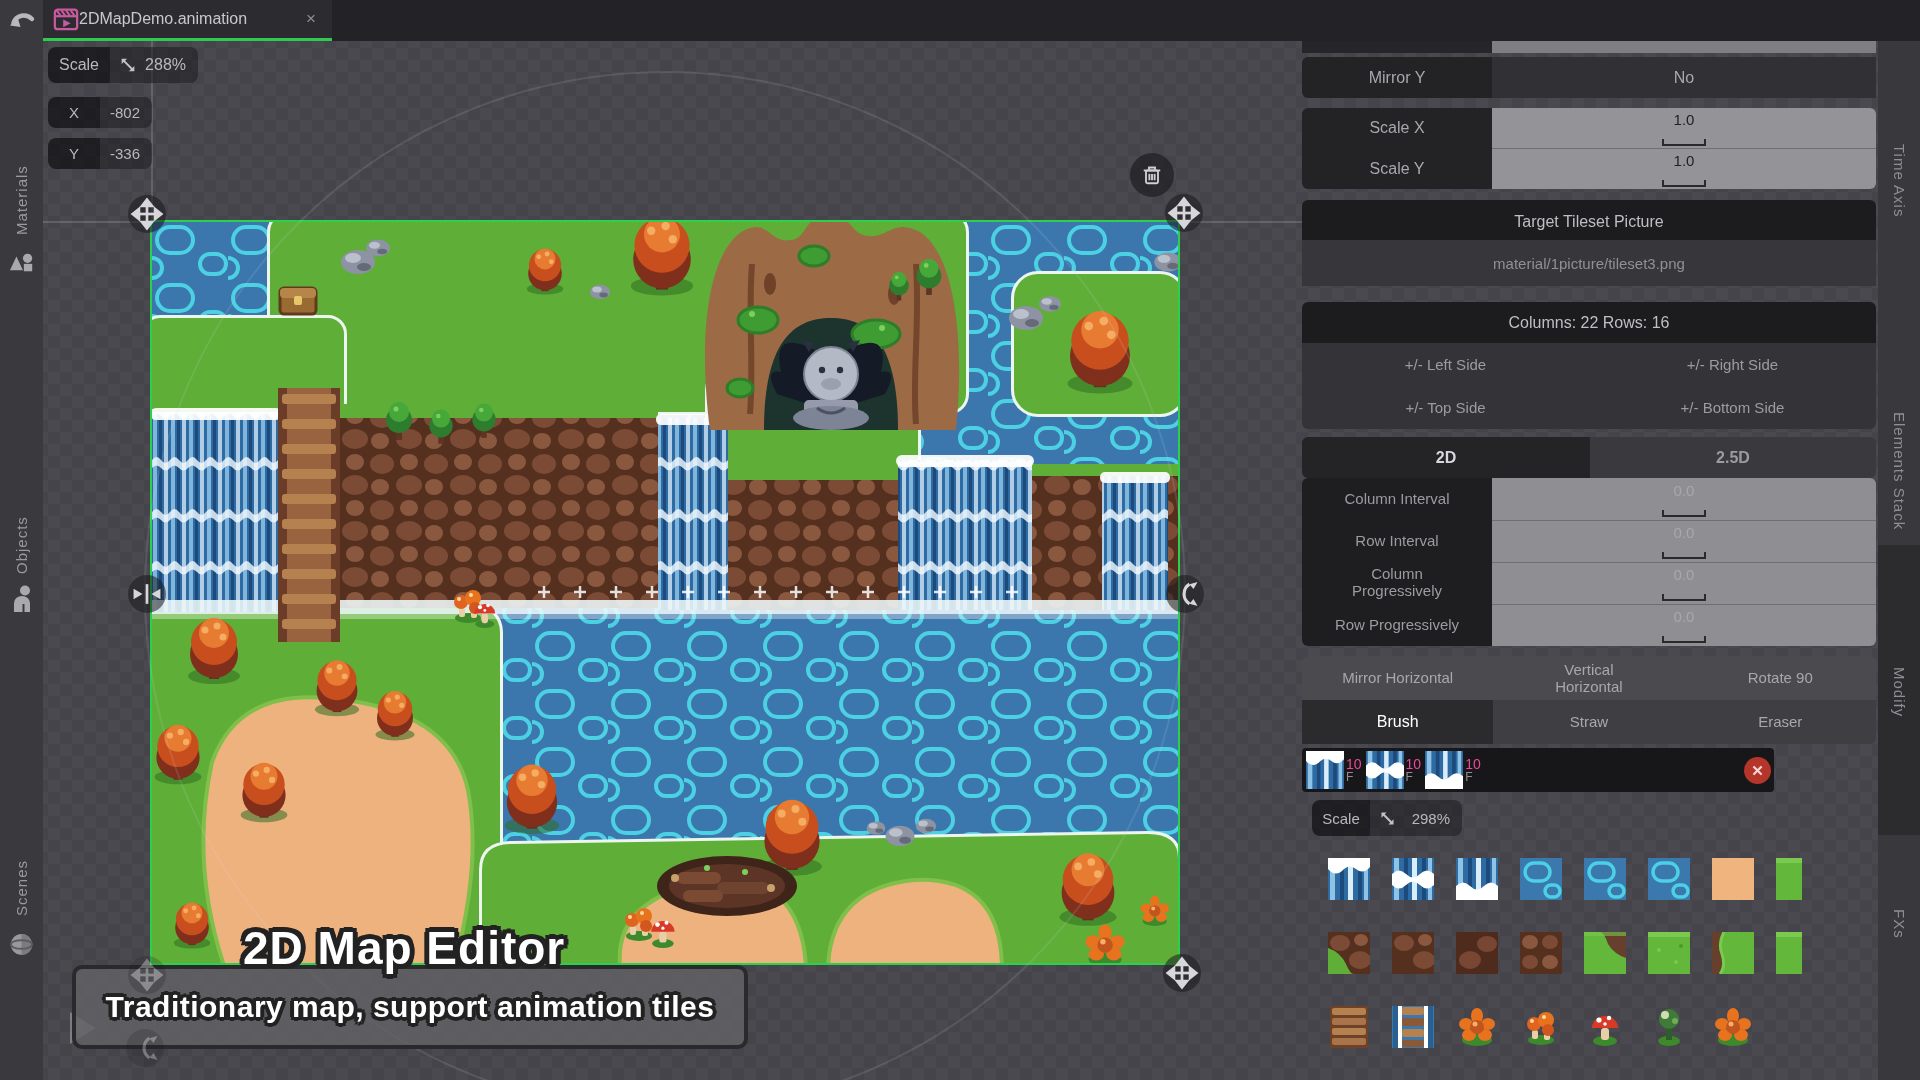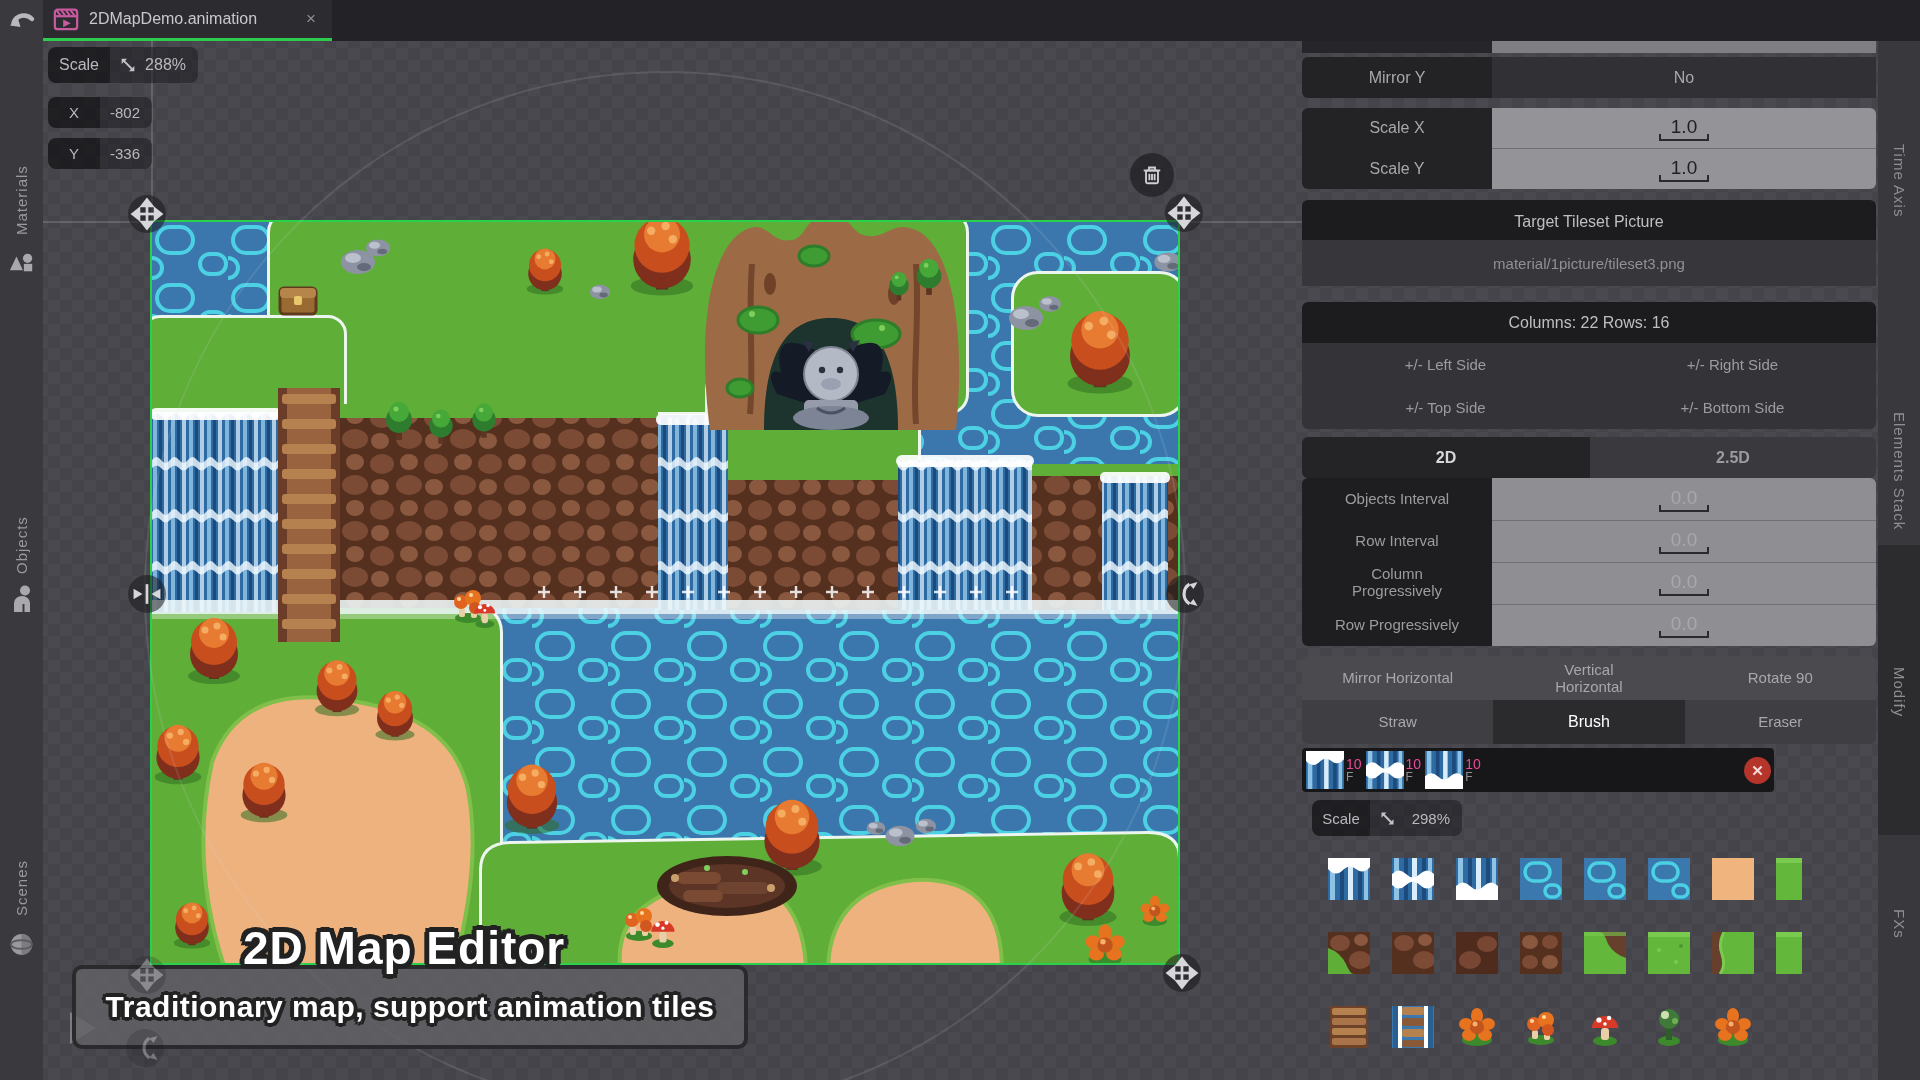--- a/index.html
+++ b/index.html
@@ -4,21 +4,21 @@
 <style>
   * { margin:0; padding:0; box-sizing:border-box; }
   html,body { width:1920px; height:1080px; overflow:hidden; background:#3a3a3e;
     font-family:"Liberation Sans", sans-serif; }
   #root { position:relative; width:1920px; height:1080px;
     background: repeating-conic-gradient(#49494f 0% 25%, #44444a 0% 50%) 0 0 / 24px 24px; }
 
   
   .tabbar { position:absolute; left:43px; top:0; width:1877px; height:41px; background:#232327; z-index:5; }
   .tab { position:absolute; left:0; top:0; width:289px; height:38px; background:#2c2c30;
-    display:flex; align-items:center; padding:0 10px; gap:10px; }
+    display:flex; align-items:center; padding:0 10px; }
   .tab-title { color:#c9c9cd; font-size:16px; flex:1; }
   .tab-close { color:#8f8f93; font-size:17px; padding:0 6px; cursor:pointer; }
   .tab-underline { position:absolute; left:0; top:38px; width:289px; height:3px; }
 
   
   .sidebar { position:absolute; left:0; top:0; width:43px; height:1080px; background:#3a3a3e; z-index:6; }
   .side-vlabel { position:absolute; left:0; width:43px; color:#9a9a9e; font-size:15px;
     writing-mode:vertical-rl; transform:rotate(180deg); display:flex; align-items:center; justify-content:center; letter-spacing:1px; }
   .side-icon { position:absolute; left:0; width:43px; display:flex; justify-content:center; }
 
@@ -49,21 +49,21 @@
     text-shadow:-4px -4px 0 #222,4px -4px 0 #222,-4px 4px 0 #222,4px 4px 0 #222,0 -5px 0 #222,0 5px 0 #222,-5px 0 0 #222,5px 0 0 #222; }
   .play-tri { position:absolute; left:70px; top:1012px; width:0; height:0; z-index:7;
     border-left:26px solid rgba(170,170,175,.55); border-top:16px solid transparent; border-bottom:16px solid transparent; }
 
   
   .panel { position:absolute; left:1302px; top:41px; width:574px; height:1039px; z-index:5; color:#a8a8ac; font-size:16px; }
   .prow { position:absolute; left:0; width:574px; display:flex; }
   .plabel { width:190px; background:#232326; display:flex; align-items:center; justify-content:center; color:#a8a8ac; }
   .pvalue { width:384px; background:#313135; display:flex; align-items:center; justify-content:center; }
   .pvalue.light { background:#949498; color:#1f1f22; }
-  .num { position:relative; border-bottom:2px solid #2a2a2d; padding:0 12px 1px; font-size:19px; }
+  .num { position:relative; border-bottom:2px solid #2a2a2d; padding:0 12px 16px; font-size:15px; }
   .num::before,.num::after { content:''; position:absolute; bottom:-2px; width:2px; height:7px; background:#2a2a2d; }
   .num::before{ left:0; } .num::after{ right:0; }
   .pheader { position:absolute; left:0; width:574px; background:#1c1c1f; color:#bfbfc3;
     display:flex; align-items:center; justify-content:center; border-radius:6px 6px 0 0; }
   .ppath { position:absolute; left:0; width:574px; background:#37373b; color:#909095;
     display:flex; align-items:center; justify-content:center; font-size:15px; }
   .sides { position:absolute; left:0; width:574px; background:#343438; border-radius:0 0 6px 6px;
     display:grid; grid-template-columns:1fr 1fr; grid-template-rows:1fr 1fr; }
   .sides div { display:flex; align-items:center; justify-content:center; color:#9c9ca0; font-size:15px; }
   .mode-tab { position:absolute; display:flex; align-items:center; justify-content:center; font-size:16px;font-weight:bold; }
@@ -619,21 +619,21 @@
       <div>+/- Left Side</div>
       <div>+/- Right Side</div>
       <div>+/- Top Side</div>
       <div>+/- Bottom Side</div>
     </div>
 
     <div class="mode-tab" style="top:396px;left:0;width:288px;height:41px;background:#242427;color:#d8d8dc;border-radius:6px 0 0 6px">2D</div>
     <div class="mode-tab" style="top:396px;left:288px;width:286px;height:41px;background:#3a3a3e;color:#9c9ca0;border-radius:0 6px 6px 0">2.5D</div>
 
     <div class="prow" style="top:437px;height:42px">
-      <div class="int-label" style="border-radius:6px 0 0 0">Objects Interval</div>
+      <div class="int-label" style="border-radius:6px 0 0 0">Column Interval</div>
       <div class="int-value" style="border-top:none;border-radius:0 6px 0 0">
           <span class="num">0.0</span>
         </div>
     </div>
     <div class="prow" style="top:479px;height:42px">
       <div class="int-label">Row Interval</div>
       <div class="int-value">
           <span class="num">0.0</span>
         </div>
     </div>
@@ -649,22 +649,22 @@
           <span class="num">0.0</span>
         </div>
     </div>
 
     <div class="tribar" style="top:615px;height:44px;background:#4a4a4f;border-radius:6px 6px 0 0">
       <div class="tricell" style="padding:0 40px">Mirror Horizontal</div>
       <div class="tricell" style="padding:0 40px">Vertical Horizontal</div>
       <div class="tricell">Rotate 90</div>
     </div>
     <div class="tribar" style="top:659px;height:44px;background:#3f3f43;border-radius:0 0 6px 6px">
+      <div class="tricell" style="background:#2b2b2e;color:#ffffff;font-size:16px">Brush</div>
       <div class="tricell">Straw</div>
-      <div class="tricell" style="background:#2b2b2e;color:#ffffff;font-size:16px">Brush</div>
       <div class="tricell">Eraser</div>
     </div>
 
     <div class="anim-strip" style="top:707px;left:0;width:472px;height:44px">
       <div class="anim-item">
         <svg width="38" height="38" viewBox="0 0 42 42">
             <use href="#t-wf-top"></use>
           </svg>
         <div class="anim-meta">
             <span class="anim-count">10</span>

